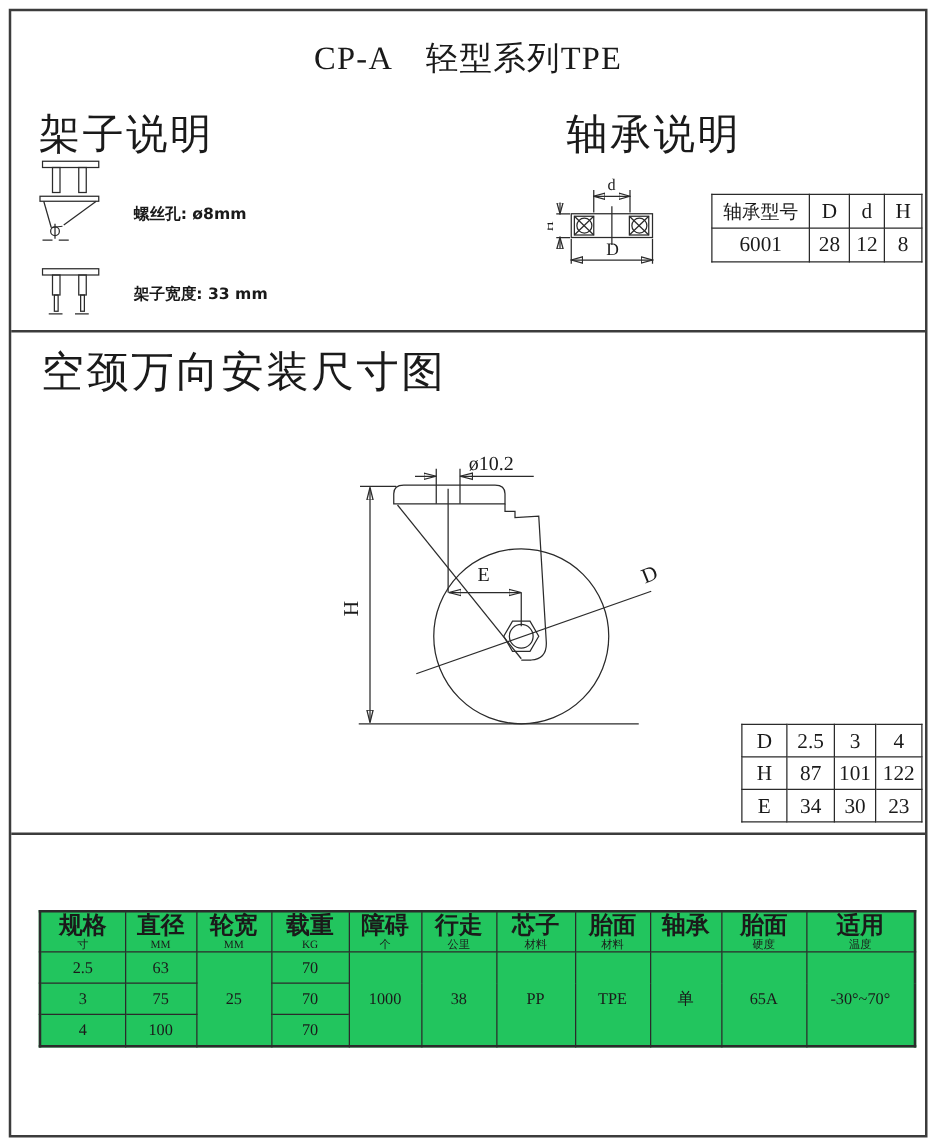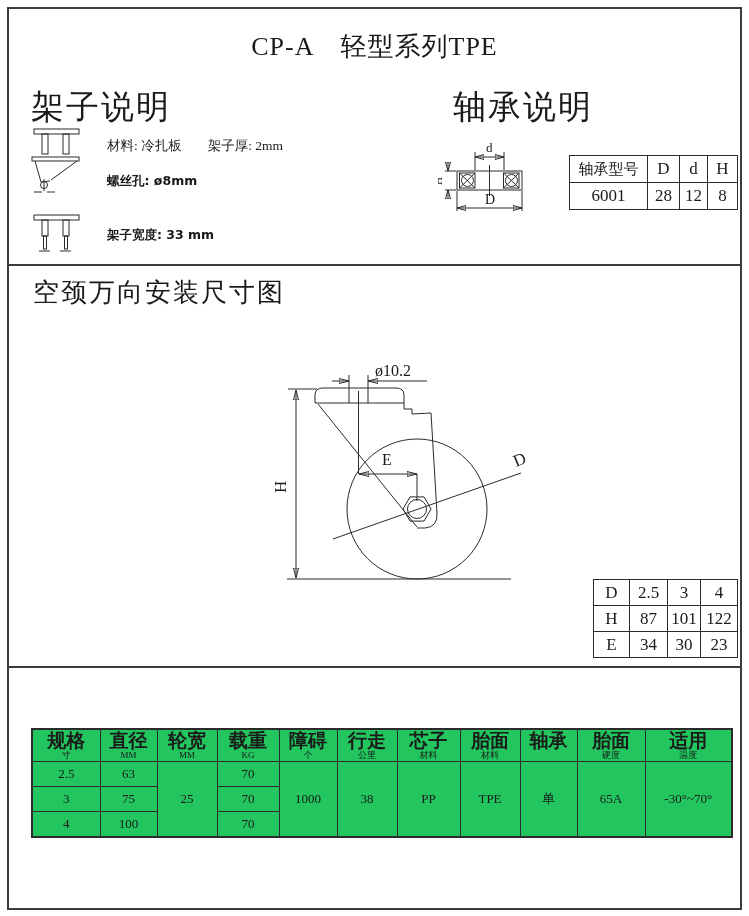--- a/index.html
+++ b/index.html
@@ -49,37 +49,34 @@
 
   <div class="sec-heading" style="left:22px;top:76px;">架子说明</div>
 
   <div class="abs" style="left:24px;top:118px;">
     <svg width="48" height="30" viewBox="0 0 48 30">
       <rect x="1" y="2" width="45" height="5"></rect>
       <rect x="9" y="7" width="6" height="20"></rect>
       <rect x="30" y="7" width="6" height="20"></rect>
     </svg>
   </div>
-  <div class="spec-text" style="left:98px;top:128px;">
-    <span>材料: 冷扎板</span><span class="gap"></span><span>架子厚: 2mm</span>
-  </div>
 
   <div class="abs" style="left:22px;top:146px;">
     <svg width="52" height="44" viewBox="0 0 52 44">
       <rect x="1" y="2" width="47" height="4"></rect>
       <path d="M4,6 L10,27"></path>
       <path d="M46,6 L20,25"></path>
       <line x1="10" y1="27" x2="19" y2="26"></line>
       <circle cx="13" cy="30" r="3.5"></circle>
       <line x1="13" y1="24" x2="13" y2="36"></line>
       <line x1="3" y1="37" x2="11" y2="37" stroke-width="3"></line>
       <line x1="16" y1="37" x2="24" y2="37" stroke-width="3"></line>
     </svg>
   </div>
-  <div class="spec-text" style="left:98px;top:164px;">
+  <div class="spec-text" style="left:98px;top:154px;">
     <span class="val">螺丝孔: ø8mm</span>
   </div>
 
   <div class="abs" style="left:24px;top:204px;">
     <svg width="48" height="44" viewBox="0 0 48 44">
       <rect x="1" y="2" width="45" height="5"></rect>
       <rect x="9" y="7" width="6" height="16"></rect>
       <rect x="30" y="7" width="6" height="16"></rect>
       <rect x="10.5" y="23" width="3" height="13"></rect>
       <rect x="31.5" y="23" width="3" height="13"></rect>
@@ -144,21 +141,21 @@
       <td>6001</td>
       <td>28</td>
       <td>12</td>
       <td>8</td>
     </tr>
   </tbody>
     </table>
 
   <div class="divider" style="top:255px;"></div>
 
-  <div class="sec-heading" style="left:24px;top:266px;font-size:26px;">空颈万向安装尺寸图</div>
+  <div class="sec-heading" style="left:24px;top:266px;font-size:34px;">空颈万向安装尺寸图</div>
 
   <div class="abs" style="left:262px;top:332px;">
     <svg width="280" height="260" viewBox="0 0 280 260">
       <defs>
         <marker id="ac" markerWidth="11" markerHeight="8" refX="10" refY="4" orient="auto-start-reverse">
           <path d="M0,1.5 L10,4 L0,6.5 Z" fill="#2b2b2b" stroke="none"></path>
         </marker>
       </defs>
 
       <line x1="16" y1="238" x2="240" y2="238"></line>

